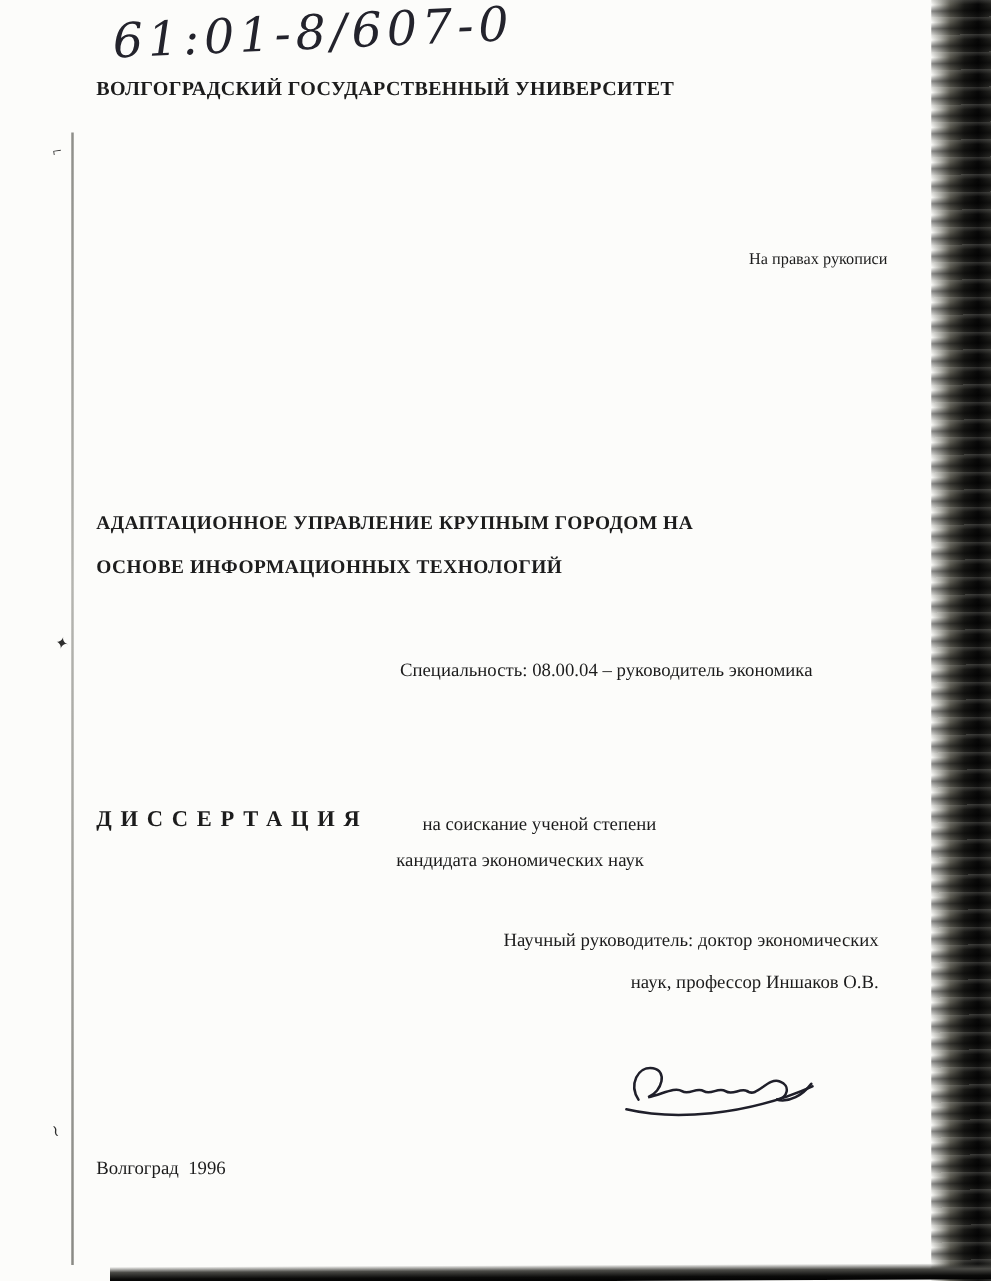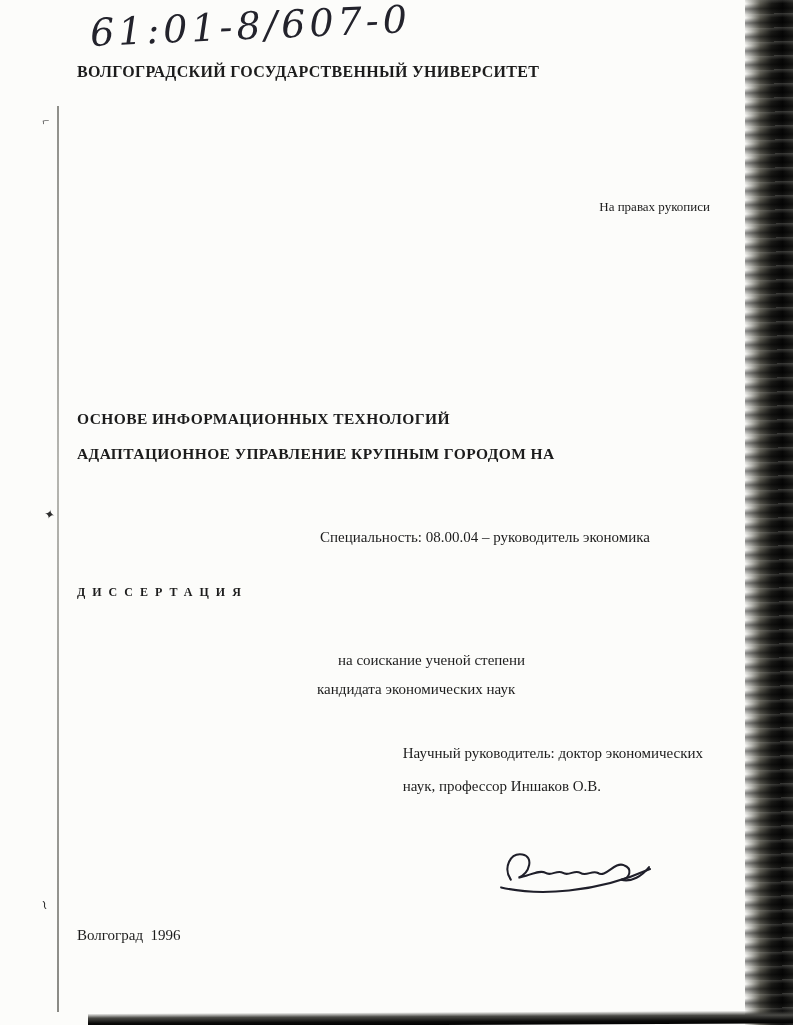--- a/index.html
+++ b/index.html
@@ -51,24 +51,24 @@
   }
 
   
   .centerband { position: absolute; left: 77px; width: 716px; text-align: left; }
 
   .university   { top: 63px;  font-weight: bold; font-size: 16px; letter-spacing: 0.3px; }
   .manuscript   { position: absolute; right: 83px; top: 199px; font-size: 13px; }
   .author       { top: 289px; font-size: 15px; }
   .main-title   { top: 401px; font-weight: bold; font-size: 15.5px; line-height: 35px; letter-spacing: 0.4px; }
   .specialty    { position: absolute; left: 320px; top: 529px; font-size: 15px; }
-  .dissertation { top: 585px; font-weight: bold; font-size: 12px; letter-spacing: 7px; }
+  .dissertation { top: 645px; font-weight: bold; font-size: 18px; letter-spacing: 7px; }
   .degree-line1 { position: absolute; left: 338px; top: 652px; font-size: 15px; }
   .degree-line2 { position: absolute; left: 317px; top: 681px; font-size: 15px; }
-  .advisor      { position: absolute; right: 90px; top: 737px; font-size: 15px; line-height: 33px; }
+  .advisor      { position: absolute; right: 90px; top: 737px; text-align: right; font-size: 15px; line-height: 33px; }
   .city-year    { top: 927px; font-size: 15px; white-space: pre; }
 
   
   .signature { position: absolute; left: 493px; top: 841px; width: 168px; height: 58px; }
   .signature path { stroke: #1f1f2a; stroke-width: 2.1; fill: none; stroke-linecap: round; }
 </style>
 </head>
 <body>
 
 <div class="page">
@@ -81,22 +81,22 @@
   <div class="scan-mark mark-bottom">≀</div>
 
   <div class="handwritten">61:01-8/607-0</div>
 
   <div class="centerband university">ВОЛГОГРАДСКИЙ ГОСУДАРСТВЕННЫЙ УНИВЕРСИТЕТ</div>
 
   <div class="manuscript">На правах рукописи</div>
 
 
   <div class="centerband main-title">
+    <div>АДАПТАЦИОННОЕ УПРАВЛЕНИЕ КРУПНЫМ ГОРОДОМ НА</div>
     <div>ОСНОВЕ ИНФОРМАЦИОННЫХ ТЕХНОЛОГИЙ</div>
-    <div>АДАПТАЦИОННОЕ УПРАВЛЕНИЕ КРУПНЫМ ГОРОДОМ НА</div>
   </div>
 
   <div class="specialty">Специальность: 08.00.04 – руководитель экономика</div>
 
   <div class="centerband dissertation">ДИССЕРТАЦИЯ</div>
 
   <div class="degree-line1">на соискание ученой степени</div>
   <div class="degree-line2">кандидата экономических наук</div>
 
   <div class="advisor">

